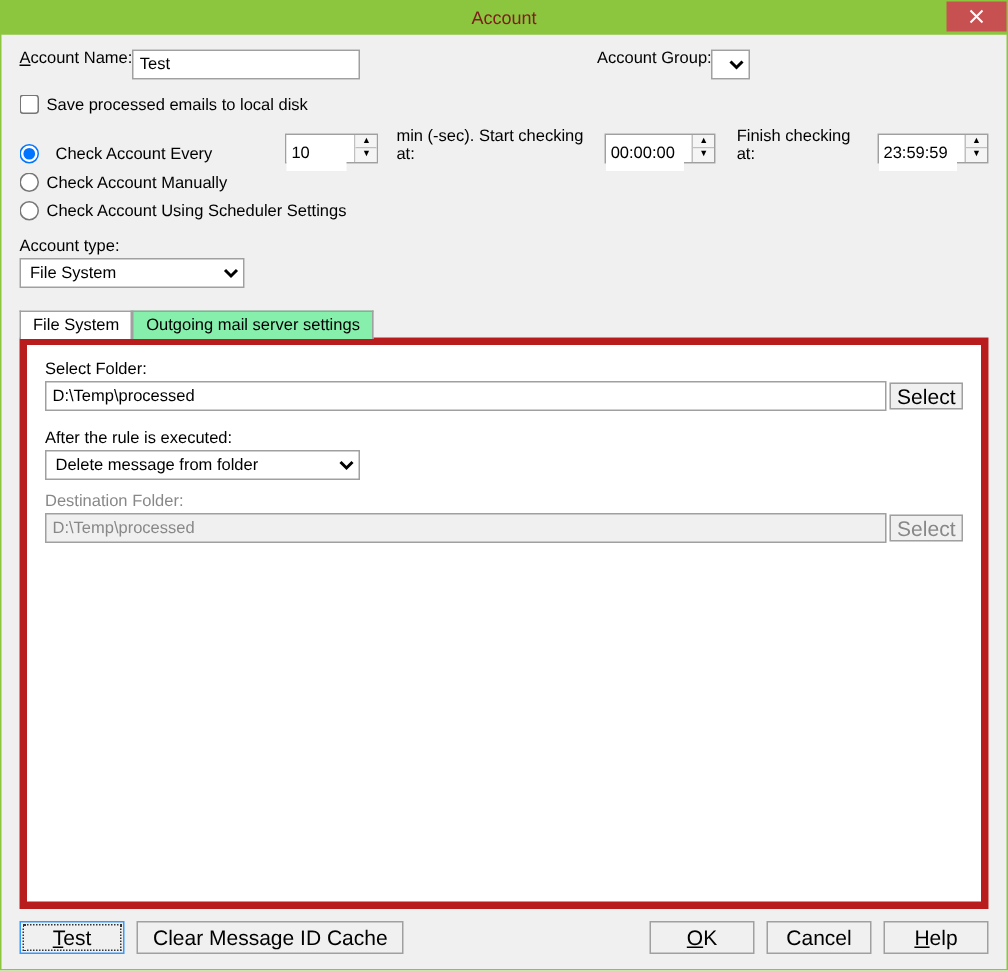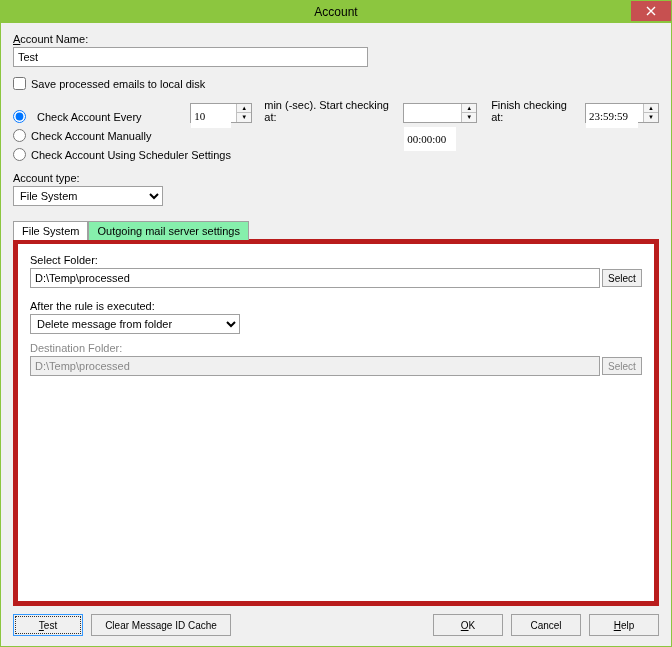--- a/index.html
+++ b/index.html
@@ -1,41 +1,41 @@
 <!DOCTYPE html>
 <html><head>
 <meta charset="utf-8">
 <style>
 * { box-sizing: border-box; margin: 0; padding: 0; }
 body { font-family: "Segoe UI", Tahoma, sans-serif; font-size: 11px; background: #fff; }
 .window { width: 672px; height: 647px; border: 1px solid #8cc63f; background: #8cc63f; display: flex; flex-direction: column; }
 .titlebar { height: 22px; background: #8cc63f; display: flex; align-items: center; position: relative; }
-.titlebar-title { flex: 1; text-align: center; color: #000000; font-size: 12px; }
+.titlebar-title { flex: 1; text-align: center; color: #7f1d1d; font-size: 12px; }
 .close-btn { width: 40px; height: 20px; background: #c75050; color: #fff; display: flex; align-items: center; justify-content: center; font-size: 12px; position: absolute; right: 0; top: 0; cursor: pointer; }
 .content { flex: 1; background: #f0f0f0; padding: 10px 12px; display: flex; flex-direction: column; }
 .row { display: flex; align-items: center; margin-bottom: 4px; }
-.col { display: flex; flex-direction: column; }
+.col { display: flex; }
 .label { color: #000; margin-bottom: 2px; }
 input[type="text"].field { border: 1px solid #a0a0a0; background: #fff; height: 20px; padding: 1px 4px; font-family: inherit; font-size: 11px; }
 input[type="text"].field:disabled { background: #f0f0f0; color: #888; }
 select.combo { border: 1px solid #a0a0a0; background: #fff; height: 20px; font-family: inherit; font-size: 11px; padding: 0 2px; }
 .checkbox-row { display: flex; align-items: flex-end; margin: 6px 0; }
 .checkbox-row input { margin-right: 5px; }
 .radio-row { display: flex; align-items: flex-end; margin: 3px 0; }
 .radio-row input { margin-right: 5px; }
 .spinner { display: inline-flex; border: 1px solid #a0a0a0; background: #fff; height: 20px; }
-.spinner input { border: none; width: 40px; padding: 12px 3px; font-family: Liberation Serif, serif; font-size: 11px; outline: none; }
+.spinner input { border: none; width: 40px; padding: 12px 3px; font-family: Liberation Sans, sans-serif; font-size: 11px; outline: none; }
 .spinner .spins { display: flex; flex-direction: column; border-left: 1px solid #c0c0c0; }
 .spinner .spins div { width: 14px; height: 9px; background: #f5f5f5; font-size: 6px; text-align: center; line-height: 9px; cursor: pointer; border-bottom: 1px solid #c0c0c0; }
 .spinner .spins div:last-child { border-bottom: none; }
 .tabs { display: flex; margin-top: 6px; }
 .tab { border: 1px solid #a0a0a0; border-bottom: none; padding: 3px 8px; background: #86efac; cursor: pointer; position: relative; top: 1px; }
 .tab.active { background: #fff; z-index: 2; }
 .tab-panel { border: 5px solid #b91c1c; background: #fff; flex: 1; padding: 10px 12px; }
-.btn { border: 1px solid #a0a0a0; background: #f0f0f0; height: 22px; min-width: 70px; padding: 0 10px; font-family: inherit; font-size: 10px; cursor: pointer; }
+.btn { border: 1px solid #a0a0a0; background: #f0f0f0; height: 22px; min-width: 70px; padding: 0 10px; font-family: inherit; font-size: 14px; cursor: pointer; }
 .btn:disabled { color: #888; }
 .btn.small { min-width: 40px; height: 18px; padding: 0 4px; }
 .btn.focus { border: 1px solid #3399ff; outline: 1px dotted #333; outline-offset: -3px; }
 .footer { display: flex; align-items: center; padding: 8px 0 0 0; gap: 8px; }
 .footer .spacer { flex: 1; }
 .section-gap { height: 8px; }
 .underline { text-decoration: underline; }
 </style>
 </head>
 <body>
@@ -50,40 +50,44 @@
     </div>
   </div>
 
   <div class="content">
 
     <div class="row" style="gap:30px; align-items:flex-start;">
       <div class="col" style="flex:0 0 355px;">
         <div class="label"><span class="underline">A</span><span>ccount Name:</span></div>
         <input type="text" class="field" value="Test" style="">
       </div>
+      <div class="col" style="flex:1;">
+        <div class="label">Account Group:</div>
+        <select class="combo"><option></option></select>
+      </div>
     </div>
 
     <div class="checkbox-row">
       <input type="checkbox" style="">
       <span>Save processed emails to local disk</span>
     </div>
 
     <div class="radio-row" style="gap:6px;">
       <input type="radio" name="checkmode" checked="" style="">
       <span style="width:160px;">Check Account Every</span>
       <div class="spinner">
         <input type="text" value="10" style="">
         <div class="spins">
             <div>▲</div>
             <div>▼</div>
           </div>
       </div>
       <span style="margin-left:6px;">min (-sec). Start checking at:</span>
       <div class="spinner" style="margin-left:4px;">
-        <input type="text" style="width: 52px; margin-top: 23px;" value="00:00:00">
+        <input type="text" style="width: 52px;" value="00:00:00">
         <div class="spins">
             <div>▲</div>
             <div>▼</div>
           </div>
       </div>
       <span style="margin-left:8px;">Finish checking at:</span>
       <div class="spinner" style="margin-left:4px;">
         <input type="text" style="width: 52px;" value="23:59:59">
         <div class="spins">
             <div>▲</div>

